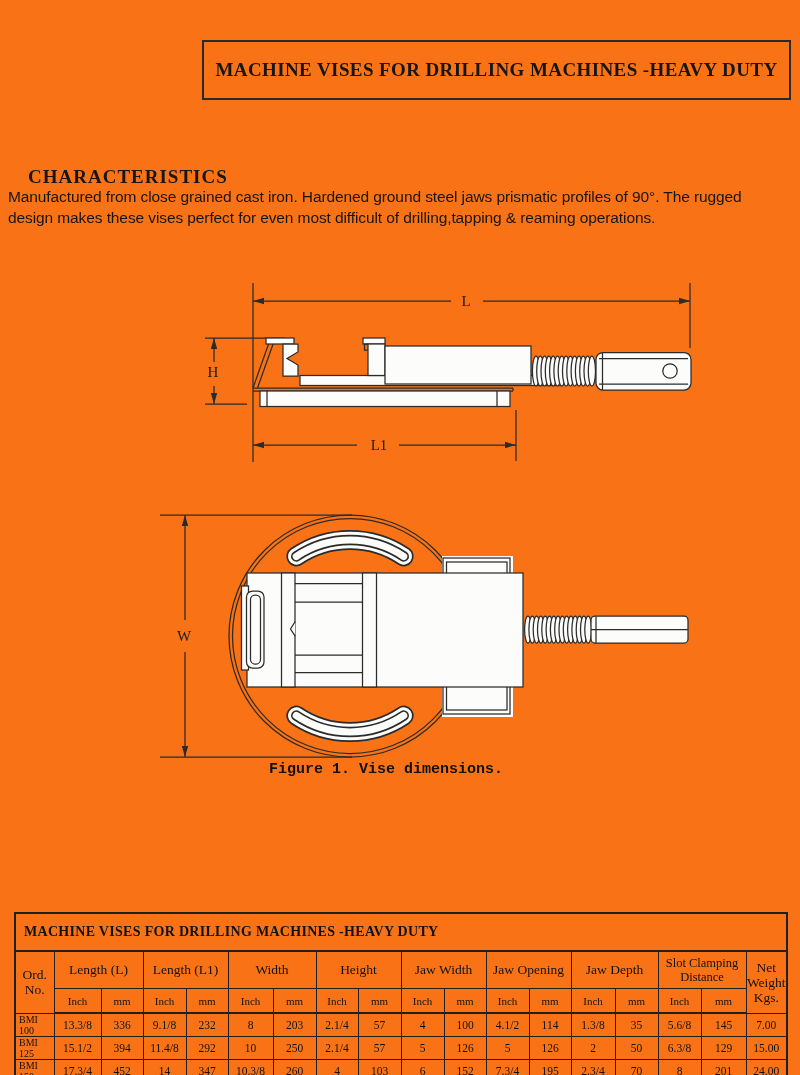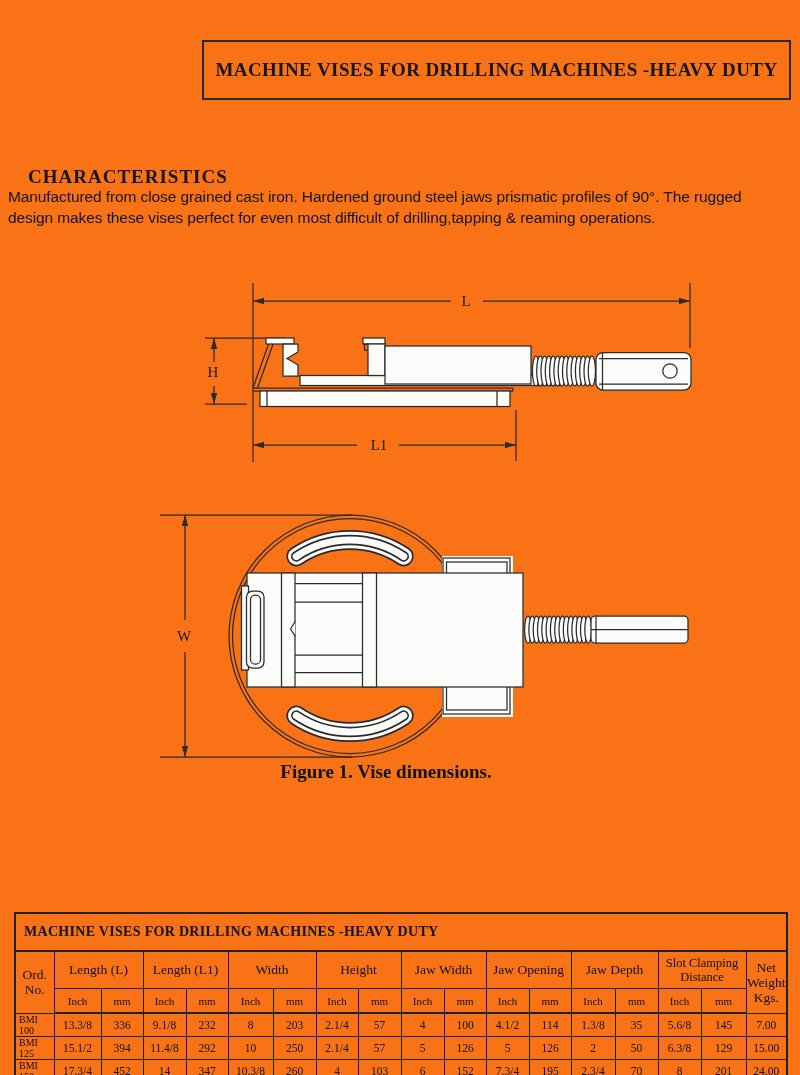--- a/index.html
+++ b/index.html
@@ -13,21 +13,21 @@
   #techHead{left:16px;top:862px;}
   .intro{position:absolute;left:8px;top:186px;width:782px;margin:0;
          font-family:"Liberation Sans",sans-serif;font-size:15.5px;line-height:21px;
          color:#151515;letter-spacing:-.1px;}
   .fig{position:absolute;left:140px;top:272px;}
   .fig .f{fill:#fcfcfb;}
   .fig .ln{stroke:#2b2b2b;stroke-width:1.25;fill:none;}
   .fig text{font-family:"Liberation Serif",serif;font-size:15px;fill:#1a1a1a;
             stroke:none;text-anchor:middle;}
   .caption{position:absolute;left:0;top:761px;width:772px;text-align:center;
-           font-family:Liberation Serif, serif;font-weight:bold;font-size:19px;color:#111;}
+           font-family:Liberation Mono, monospace;font-weight:bold;font-size:15px;color:#111;}
   table.spec{position:absolute;left:14px;top:912px;width:772px;border-collapse:collapse;
              table-layout:fixed;border:2px solid #1f1f1f;font-family:"Liberation Serif",serif;color:#111;}
   table.spec td,table.spec th{border:1px solid #1f1f1f;padding:0;font-weight:normal;
              text-align:center;vertical-align:middle;overflow:hidden;}
   tr.t-title td{border-bottom:2px solid #1f1f1f;height:36px;text-align:left;
              padding-left:8px;font-size:14px;font-weight:bold;letter-spacing:.3px;}
   tr.t-groups th{height:36px;font-size:13.5px;line-height:1.12;}
   tr.t-units th{height:23px;font-size:11px;border-bottom:2px solid #1f1f1f;}
   tr.t-data td{height:19px;font-size:11.5px;margin-top:48px;}
   tr.t-data td.ord{font-size:10px;text-align:left;padding-left:3px;}

